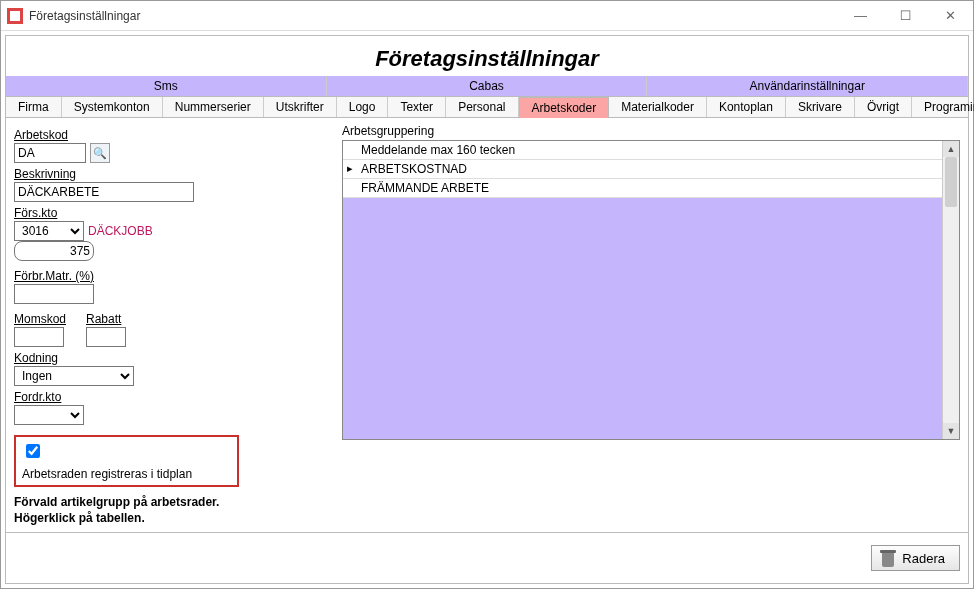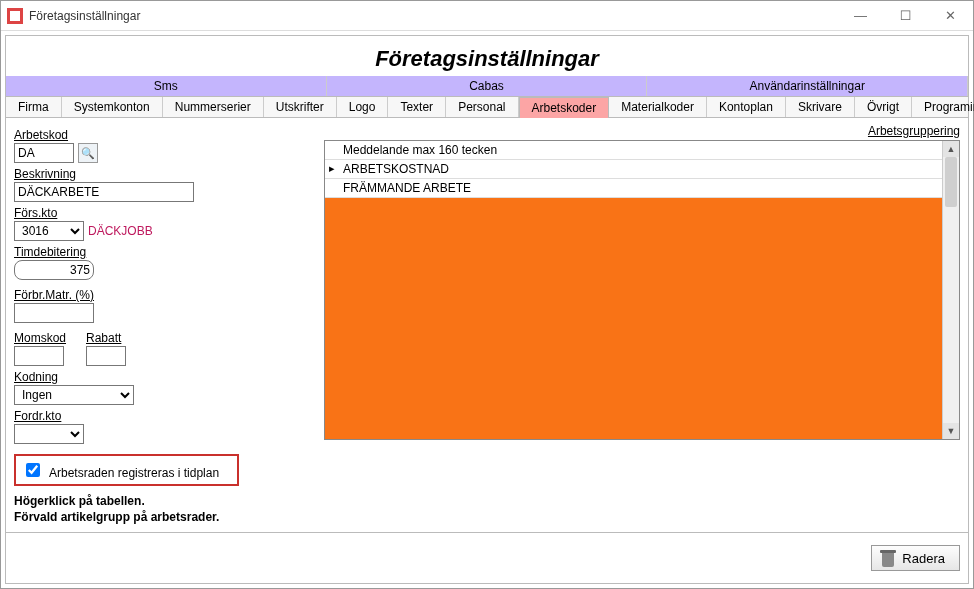--- a/index.html
+++ b/index.html
@@ -103,21 +103,21 @@
     background:#f7f7f7;
   }
   .tabrow.row2 .tab {
     padding: 3px 12px;
   }
 
   .body-area {
     flex: 1;
     display: flex;
     padding: 6px 8px 0 8px;
-    gap: 30px;
+    gap: 48px;
   }
   .left-col {
     width: 280px;
     display: flex;
     flex-direction: column;
   }
   .right-col {
     flex: 1;
   }
   .fld-label {
@@ -143,42 +143,43 @@
     color:#446;
   }
   .red-label { color:#be185d; font-size:12px; }
   .pair { display:flex; gap:30px; }
   .pair > div { display:flex; flex-direction:column; }
   .checkbox-row {
     margin-top: 10px;
     border: 2px solid #c9302c;
     padding: 4px 6px;
     display: inline-flex;
-    align-items: flex-end;
+    align-items: flex-start;
     gap: 6px;
     width: 225px;
+    flex-direction: column;
   }
   .checkbox-row input { width:14px; height:14px; }
   .hint {
     margin-top: 8px;
     font-weight: bold;
     font-size: 12px;
     line-height: 1.3;
   }
-  .group-label { font-size:12px; text-decoration: underline; margin-bottom:2px;text-align:right; }
+  .group-label { font-size:12px; margin-bottom:2px; }
   .group-list {
     border: 1px solid #888;
     height: 300px;
     background:#eee;
     position: relative;
     display:flex;
   }
   .group-inner {
     flex:1;
-    background:#f97316;
+    background:#c4b5fd;
     overflow:hidden;
     border-right:1px solid #ccc;
   }
   .group-row {
     padding: 2px 6px 2px 18px;
     font-size: 12px;
     border-bottom: 1px solid #ddd;
     background:#fff;
     position: relative;
   }
@@ -274,36 +275,35 @@
         <div class="tab">Övrigt</div>
         <div class="tab">Programinställningar</div>
       </div>
 
     <div class="body-area">
 
       <div class="left-col">
 
         <div class="fld-label">Arbetskod</div>
         <div class="fld-row">
-          <input class="txt" style="width: 60px;" value="DA">
+          <input class="txt" style="width: 72px;" value="DA">
           <span class="lookup-btn">🔍</span>
         </div>
 
         <div class="fld-label">Beskrivning</div>
         <input class="txt" style="width: 180px;" value="DÄCKARBETE">
 
         <div class="fld-label">Förs.kto</div>
         <div class="fld-row">
           <select class="sel" style="width:70px">
             <option>3016</option>
           </select>
           <span class="red-label">DÄCKJOBB</span>
         </div>
 
-        <div class="fld-label">Timdebitering</div>
         <input class="txt" style="width: 80px; text-align: right; border-radius: 8px;" value="375">
 
         <div class="pair" style="margin-top:4px">
           <div>
             <div class="fld-label">Förbr.Matr. (%)</div>
             <input class="txt" style="width: 80px;" value="">
           </div>
         </div>
 
         <div class="pair" style="margin-top:4px; gap:20px">
@@ -326,22 +326,22 @@
         <select class="sel" style="width:70px">
           <option></option>
         </select>
 
         <label class="checkbox-row">
           <input type="checkbox" checked="" style="">
           <span>Arbetsraden registreras i tidplan</span>
         </label>
 
         <div class="hint">
+          <div>Förvald artikelgrupp på arbetsrader.</div>
           <div>Högerklick på tabellen.</div>
-          <div>Förvald artikelgrupp på arbetsrader.</div>
         </div>
       </div>
 
       <div class="right-col">
         <div class="group-label">Arbetsgruppering</div>
         <div class="group-list">
           <div class="group-inner" id="group-inner">
               <div class="group-row">Meddelande max 160 tecken</div>
               <div class="group-row selected">ARBETSKOSTNAD</div>
               <div class="group-row">FRÄMMANDE ARBETE</div>

